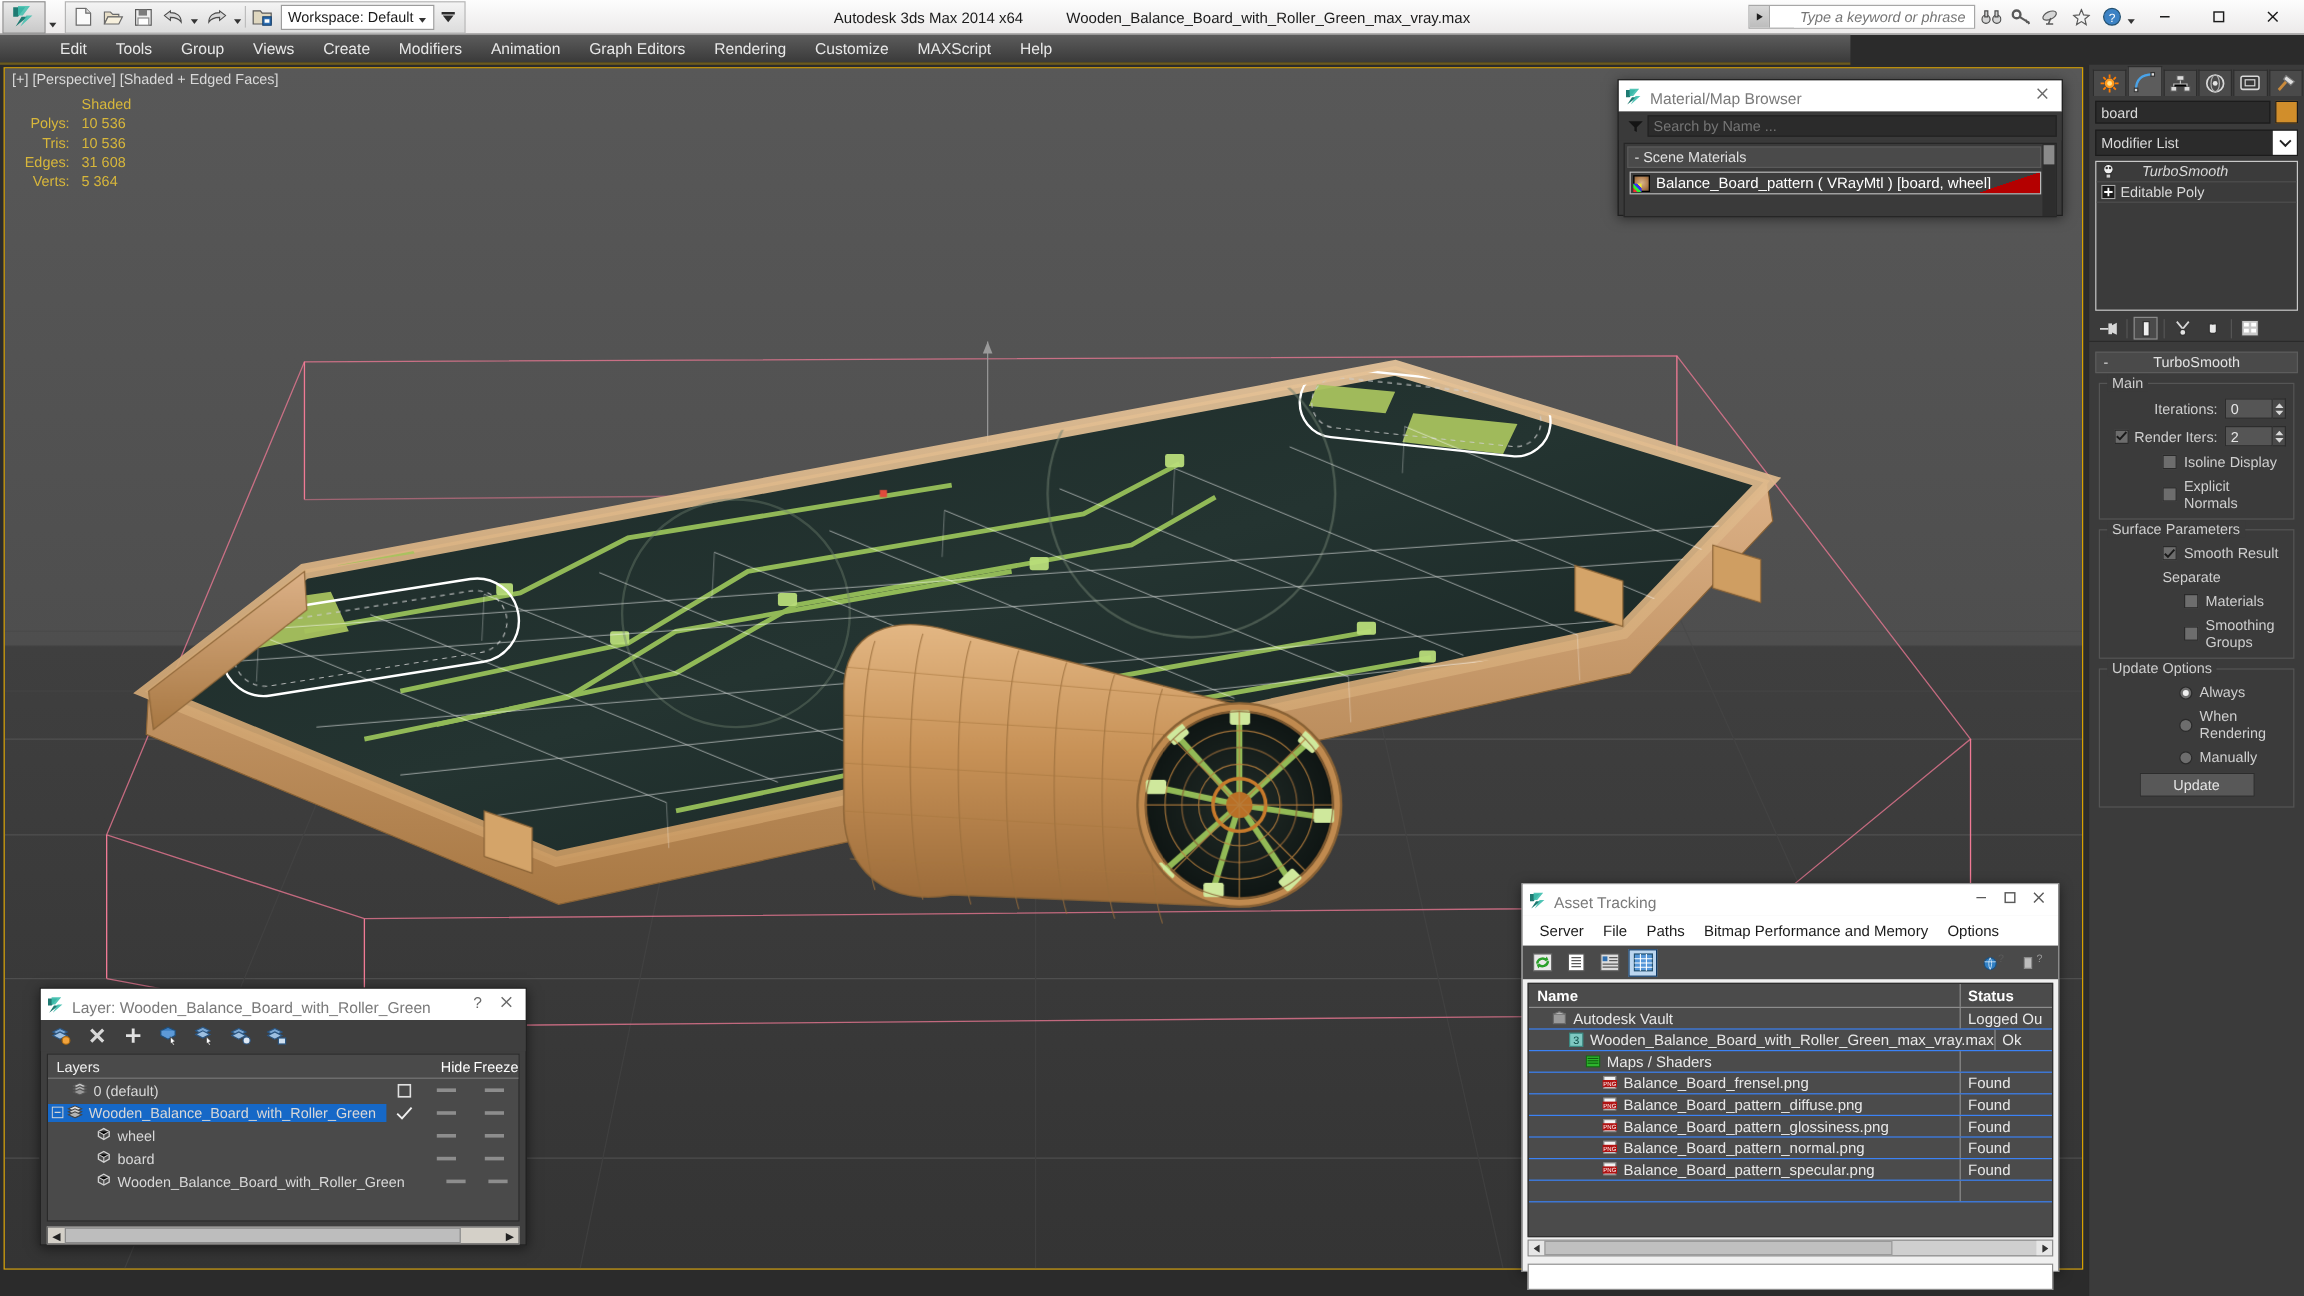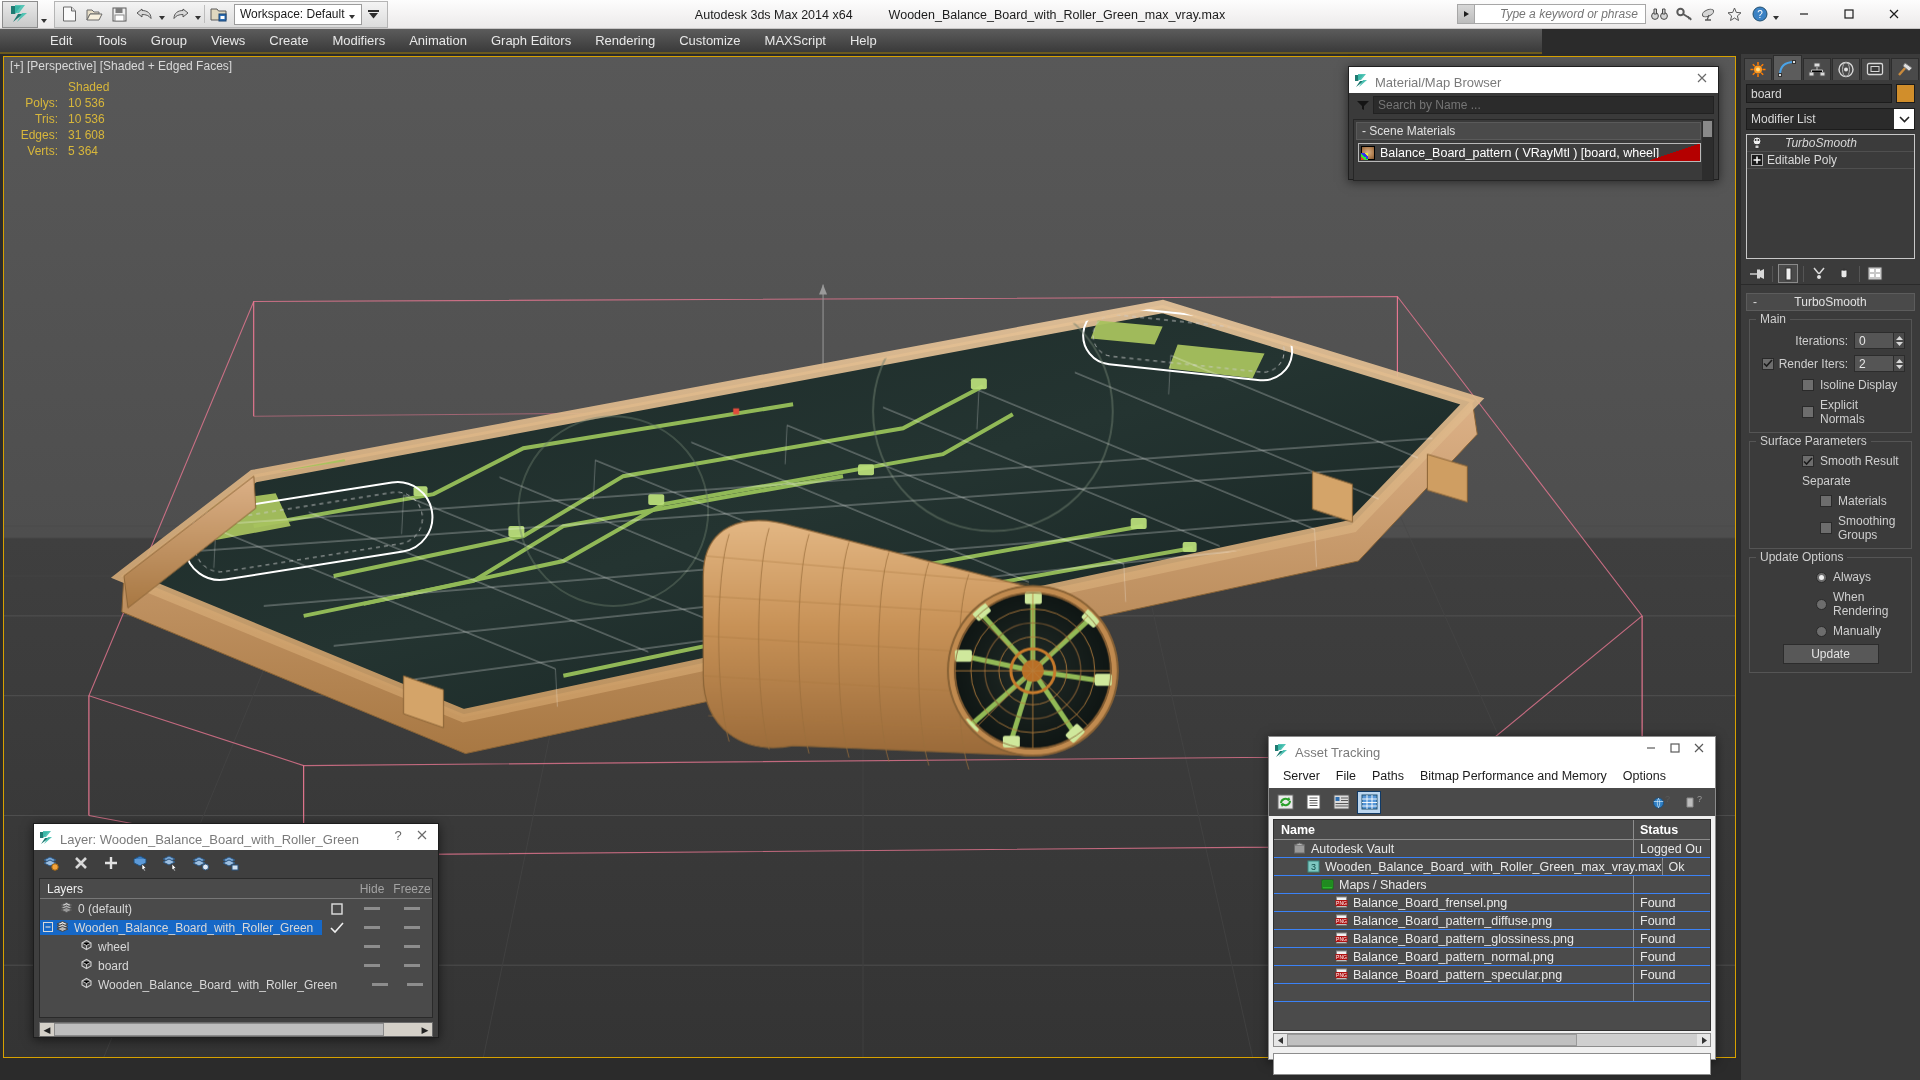--- a/index.html
+++ b/index.html
@@ -117,21 +117,21 @@
   
   #layer{left:33px;top:823px;width:406px;height:215px;background:#3f3f3f;border:1px solid #1d1d1d;}
   #layer .dlg-title{background:#fff;}
   .ly-tools{height:26px;background:#3f3f3f;display:flex;align-items:center;padding-left:7px;gap:10px;}
   .ly-tools .lb{width:20px;height:20px;display:flex;align-items:center;justify-content:center;}
   .ly-table{margin:2px 5px 0 5px;background:#4a4a4a;border:1px solid #2a2a2a;height:140px;
     display:flex;flex-direction:column;}
   .ly-head{height:20px;display:flex;align-items:center;border-bottom:1px solid #777;background:#4a4a4a;}
   .ly-head .n{flex:1;padding-left:7px;font-size:12px;color:#efefef;}
   .ly-head .x{width:30px;}
-  .ly-head .h,.ly-head .f{width:40px;font-size:12px;color:#a3a3a3;text-align:center;}
+  .ly-head .h,.ly-head .f{width:40px;font-size:12px;color:#ffffff;text-align:right;}
   .ly-row{height:19px;display:flex;align-items:center;}
   .ly-row.sel .n{background:#1668c7;}
   .ly-row .n{flex:1;display:flex;align-items:center;font-size:12px;color:#d8d8d8;white-space:nowrap;}
   .ly-row .x{width:30px;display:flex;align-items:center;justify-content:center;}
   .ly-row .h,.ly-row .f{width:40px;display:flex;align-items:center;justify-content:center;}
   .dash{width:16px;height:3px;background:#8d8d8d;}
   .ly-hbar{margin:4px 5px 0 5px;height:15px;background:#d4d0c8;border:1px solid #6a6a6a;display:flex;align-items:center;}
   .ly-hbar .ar{width:14px;height:13px;display:flex;align-items:center;justify-content:center;font-size:9px;color:#222;}
   .ly-hbar .th{height:13px;background:#bdbdbd;border:1px solid #8a8a8a;}
 

